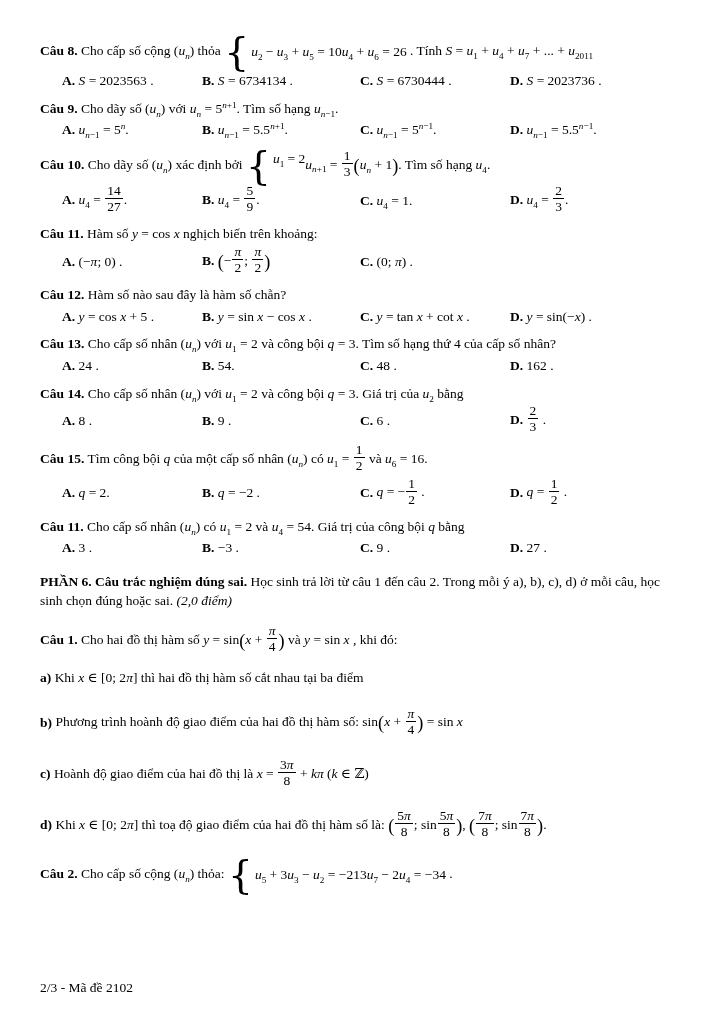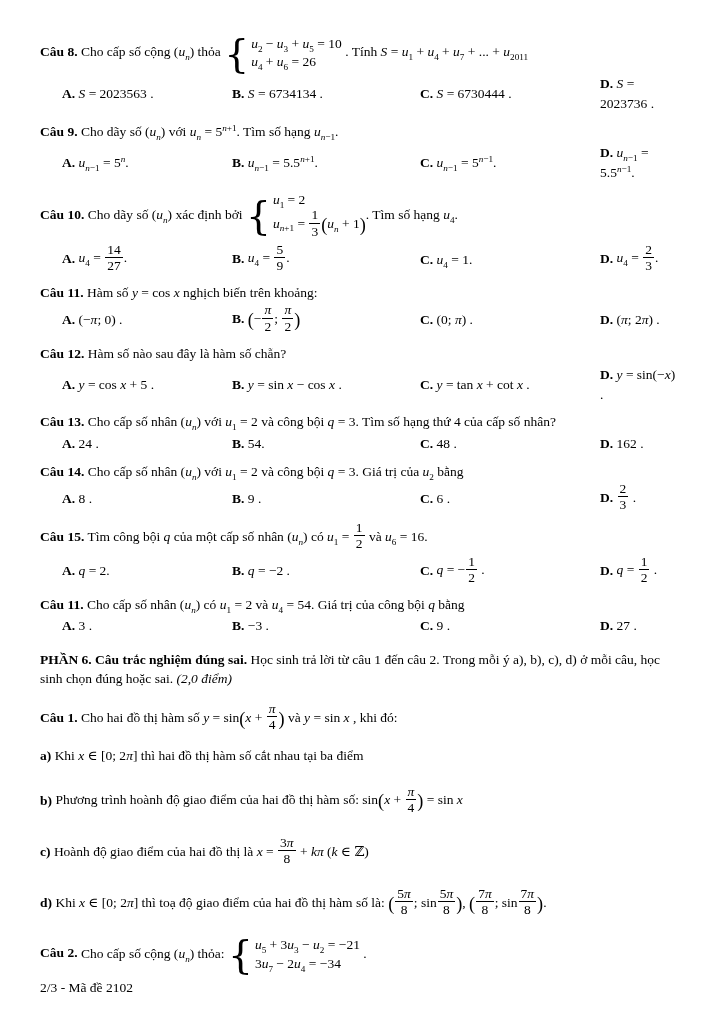--- a/index.html
+++ b/index.html
@@ -5,31 +5,31 @@
   html,body{margin:0;padding:0;}
   body{width:725px;height:1024px;background:#fff;color:#000;
     font-family:"Liberation Serif","DejaVu Serif",serif;font-size:13.5px;line-height:1.45;}
   .page{box-sizing:border-box;width:725px;height:1024px;padding:34px 40px 26px 40px;
     display:flex;flex-direction:column;}
   p{margin:0;}
   b{font-weight:bold;}
   .q{margin:0 0 5px 0;}
   .stem{margin-bottom:1px;}
   .opts{display:grid;grid-template-columns:140px 158px 150px 1fr;align-items:center;
-    margin:2px 0 3px 22px;gap:30px;}
+    margin:2px 0 3px 22px;}
   .opt{padding-right:4px;}
   sub,sup{font-size:0.68em;line-height:0;}
   .frac{display:inline-flex;flex-direction:column;text-align:center;vertical-align:middle;
     line-height:1.12;position:relative;top:-2px;padding:0 1px;}
   .frac .n{border-bottom:1px solid #000;padding:0 2px;}
   .frac .d{padding:0 2px;}
   .cases{display:inline-flex;align-items:center;vertical-align:middle;margin:1px 0;}
   .cbr{font-size:2.9em;font-weight:300;line-height:0.85;margin-right:2px;
     font-family:"DejaVu Serif",serif;}
-  .crows{display:inline-flex;flex-direction:column;line-height:1.35;}
+  .crows{display:inline-flex;flex-direction:row;line-height:1.35;}
   .bp{font-size:1.35em;line-height:1;vertical-align:middle;font-weight:300;}
   .p2head{margin:6px 0;}
   .p2q{margin:8px 0 2px 0;}
   .p2item{margin:10px 0;}
   .q2{margin-top:6px;}
   .footer{margin-top:auto;text-align:left;}
 </style>
 </head>
 <body>
 
@@ -94,21 +94,20 @@
     <div class="opts">
       <span class="opt"><b>A.</b> <span>(−<i>π</i>; 0) .</span></span>
       <span class="opt"><b>B.</b> <span><span class="bp">(</span>−<span class="frac">
               <span class="n"><i>π</i></span>
               <span class="d">2</span>
             </span>; <span class="frac">
               <span class="n"><i>π</i></span>
               <span class="d">2</span>
             </span><span class="bp">)</span></span></span>
       <span class="opt"><b>C.</b> <span>(0; <i>π</i>) .</span></span>
-      <span class="opt"><b>D.</b> <span>(<i>π</i>; 2<i>π</i>) .</span></span>
     </div>
   </div>
 
   <div class="q">
     <p class="stem"><b>Câu 12.</b> <span>Hàm số nào sau đây là hàm số chẵn?</span></p>
     <div class="opts">
       <span class="opt"><b>A.</b> <span><i>y</i> = cos <i>x</i> + 5 .</span></span>
       <span class="opt"><b>B.</b> <span><i>y</i> = sin <i>x</i> − cos <i>x</i> .</span></span>
       <span class="opt"><b>C.</b> <span><i>y</i> = tan <i>x</i> + cot <i>x</i> .</span></span>
       <span class="opt"><b>D.</b> <span><i>y</i> = sin(−<i>x</i>) .</span></span>

